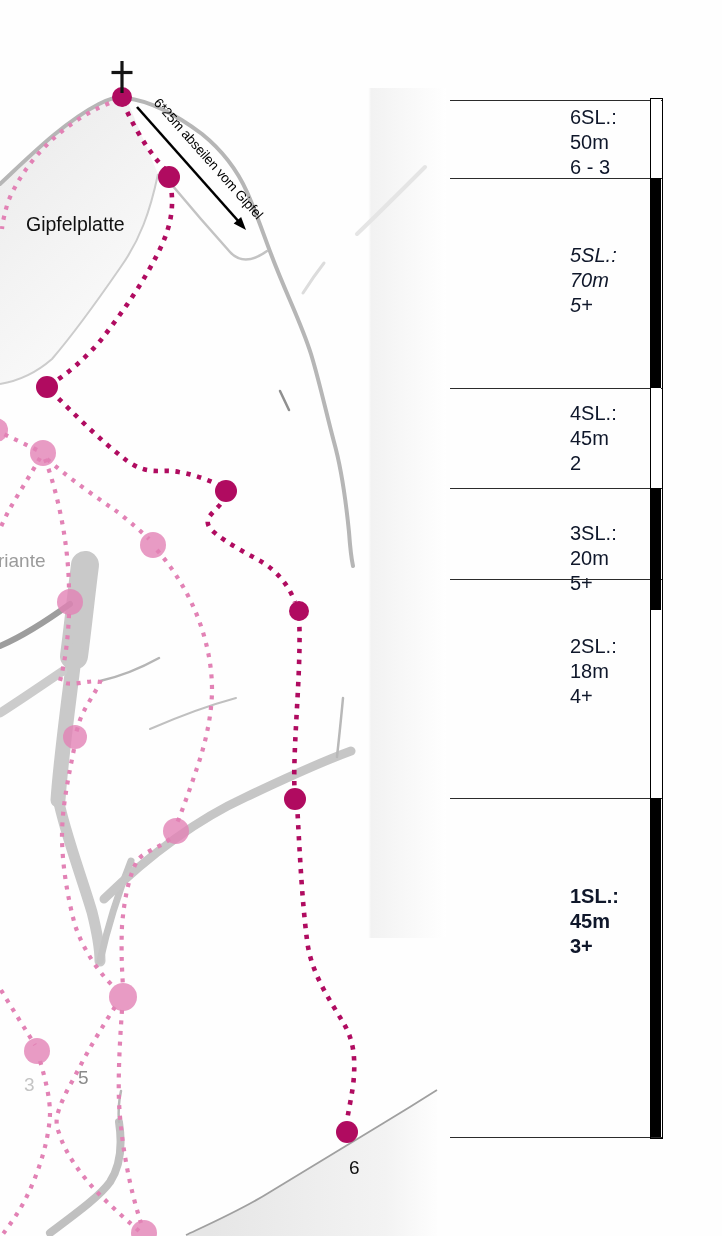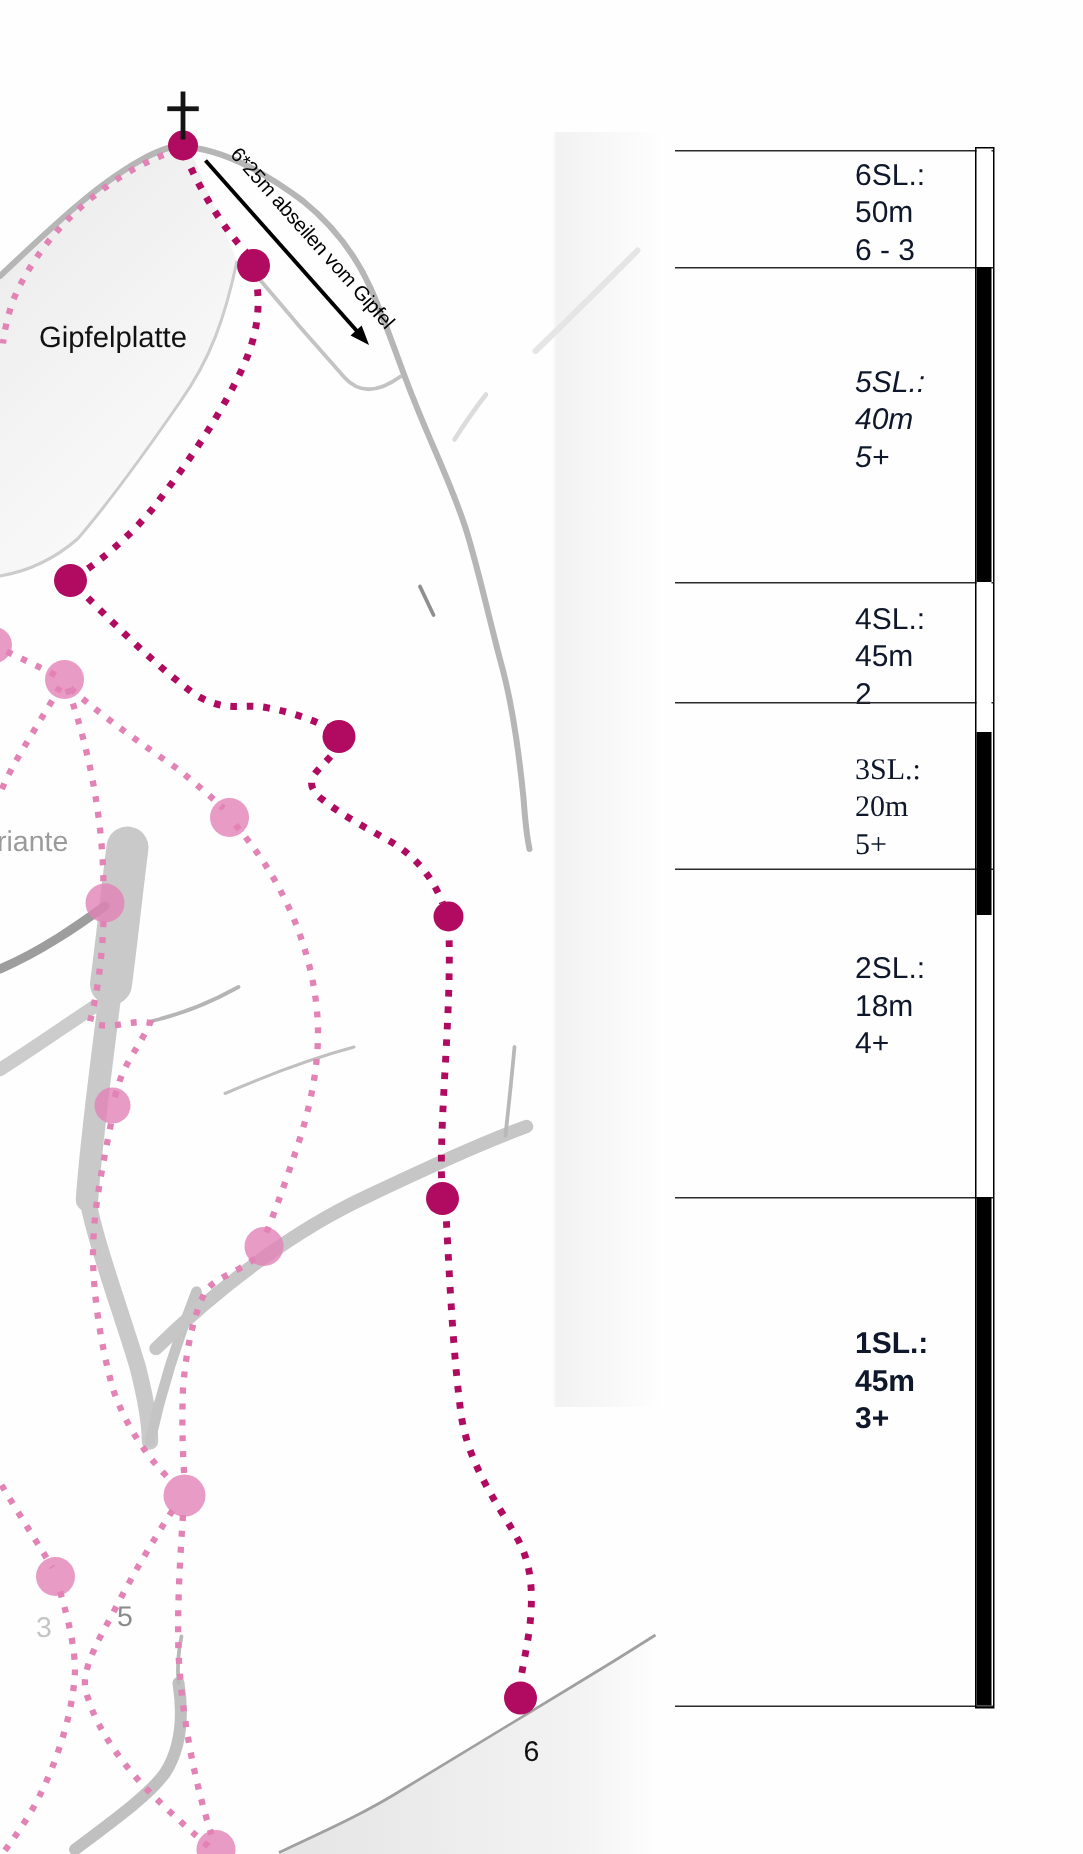--- a/index.html
+++ b/index.html
@@ -146,32 +146,32 @@
   <div class="pitch-row" style="top:100px;height:78px;">
     <div class="pitch-text" style="top:4px;">
       <div>6SL.:</div>
       <div>50m</div>
       <div>6 - 3</div>
     </div>
   </div>
   <div class="pitch-row" style="top:178px;height:210px;">
     <div class="pitch-text" style="top:64px;font-style:italic;">
       <div>5SL.:</div>
-      <div>40m</div>
+      <div>70m</div>
       <div>5+</div>
     </div>
   </div>
   <div class="pitch-row" style="top:388px;height:100px;">
     <div class="pitch-text" style="top:12px;">
       <div>4SL.:</div>
       <div>45m</div>
       <div>2</div>
     </div>
   </div>
-  <div class="pitch-row" style="top:468px;height:122px;font-family:Liberation Serif, serif;">
+  <div class="pitch-row" style="top:488px;height:122px;">
     <div class="pitch-text" style="top:32px;">
       <div>3SL.:</div>
       <div>20m</div>
       <div>5+</div>
     </div>
   </div>
   <div class="pitch-row" style="top:579px;height:188px;">
     <div class="pitch-text" style="top:54px;">
       <div>2SL.:</div>
       <div>18m</div>

